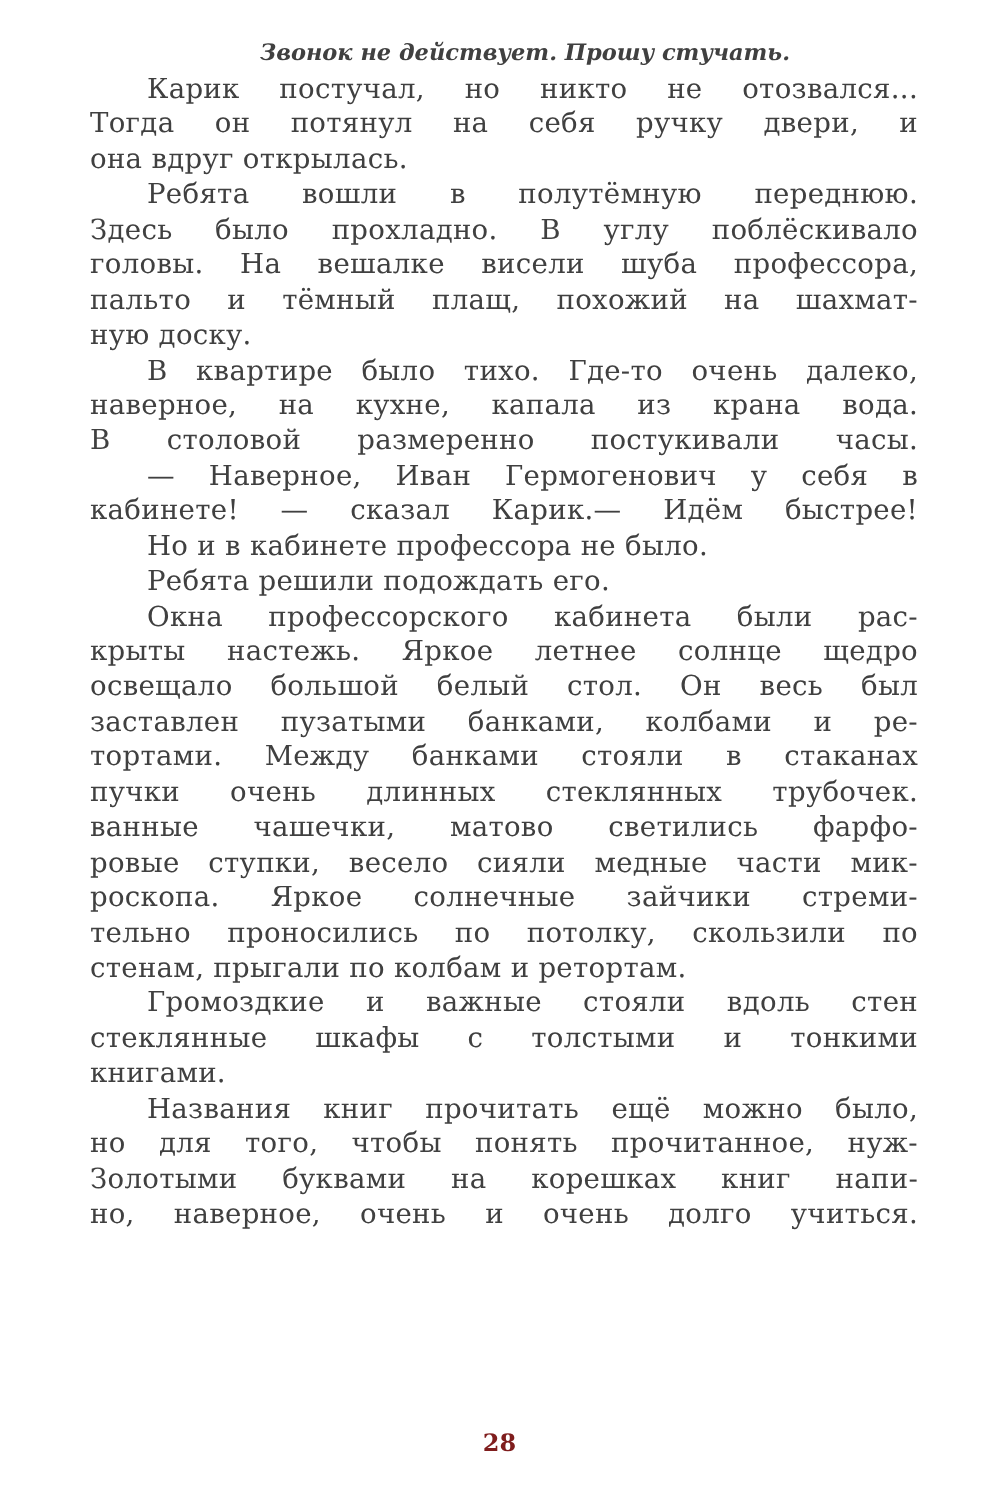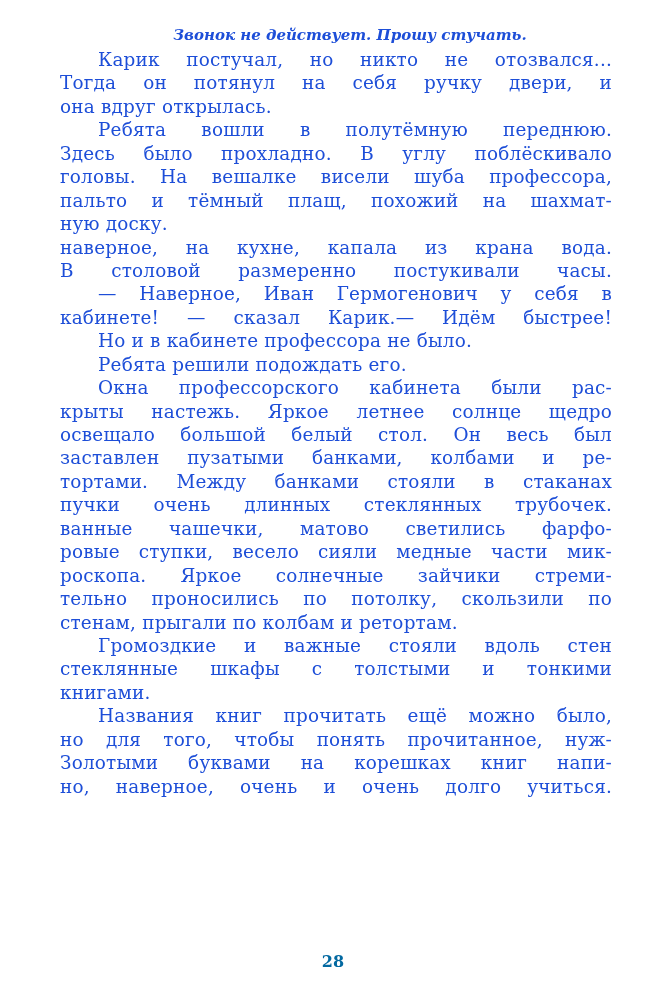--- a/index.html
+++ b/index.html
@@ -1,53 +1,54 @@
 <!DOCTYPE html>
 <html><head>
   <meta charset="utf-8">
   <style>
     html, body { margin: 0; padding: 0; background: #ffffff; }
     body { width: 666px; height: 1000px; position: relative; overflow: hidden; }
     .page {
       position: absolute; left: 60px; top: 24px; width: 552px;
       font-family: "DejaVu Serif", "Liberation Serif", serif;
-      color: #1d4ed8;
+      color: #404040;
     }
     .header {
       text-align: center; font-style: italic; font-weight: bold;
       font-size: 15px; line-height: 22px; height: 24px;
       padding-left: 28px; box-sizing: border-box;
     }
     .line {
       font-size: 18.4px; line-height: 23.45px; height: 23.45px;
       white-space: nowrap; text-align: justify; text-align-last: justify;
       letter-spacing: 0.2px;
     }
     .line.last { text-align-last: left; }
     .line.indent { padding-left: 38px; }
     .pagenum {
       position: absolute; left: 0; width: 666px; top: 952px;
       text-align: center; font-family: "DejaVu Serif", "Liberation Serif", serif;
-      font-weight: bold; font-size: 16px; color: #0369a1;
+      font-weight: bold; font-size: 16px; color: #7f1d1d;
     }
   </style>
 </head>
 <body>
 
 <div class="page">
   <div class="header">Звонок не действует. Прошу стучать.</div>
   <div id="body-text">
       <div class="line indent">Карик постучал, но никто не отозвался...</div>
       <div class="line">Тогда он потянул на себя ручку двери, и</div>
       <div class="line last">она вдруг открылась.</div>
       <div class="line indent">Ребята вошли в полутёмную переднюю.</div>
       <div class="line">Здесь было прохладно. В углу поблёскивало</div>
       <div class="line">головы. На вешалке висели шуба профессора,</div>
       <div class="line">пальто и тёмный плащ, похожий на шахмат-</div>
       <div class="line last">ную доску.</div>
+      <div class="line indent">В квартире было тихо. Где-то очень далеко,</div>
       <div class="line">наверное, на кухне, капала из крана вода.</div>
       <div class="line">В столовой размеренно постукивали часы.</div>
       <div class="line indent">— Наверное, Иван Гермогенович у себя в</div>
       <div class="line">кабинете! — сказал Карик.— Идём быстрее!</div>
       <div class="line indent last">Но и в кабинете профессора не было.</div>
       <div class="line indent last">Ребята решили подождать его.</div>
       <div class="line indent">Окна профессорского кабинета были рас-</div>
       <div class="line">крыты настежь. Яркое летнее солнце щедро</div>
       <div class="line">освещало большой белый стол. Он весь был</div>
       <div class="line">заставлен пузатыми банками, колбами и ре-</div>

